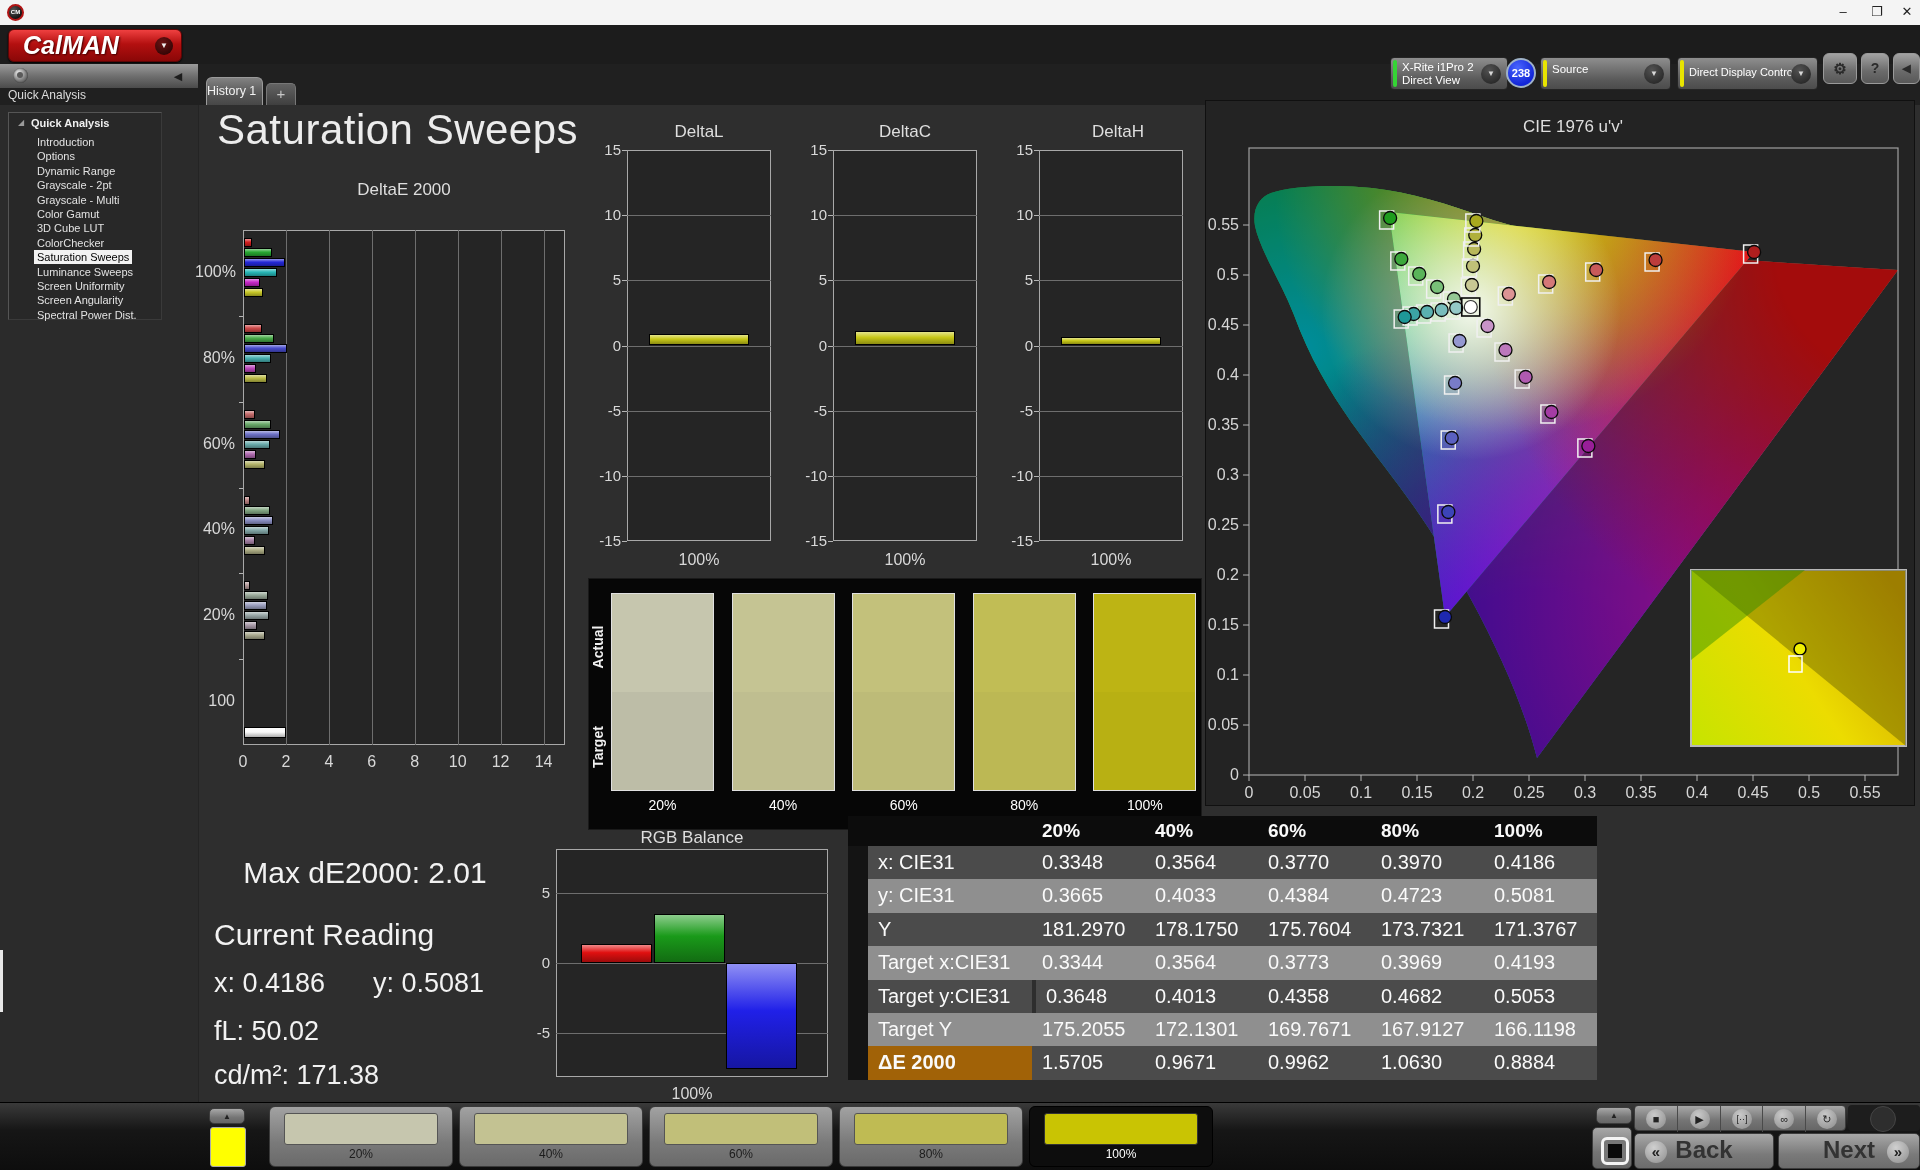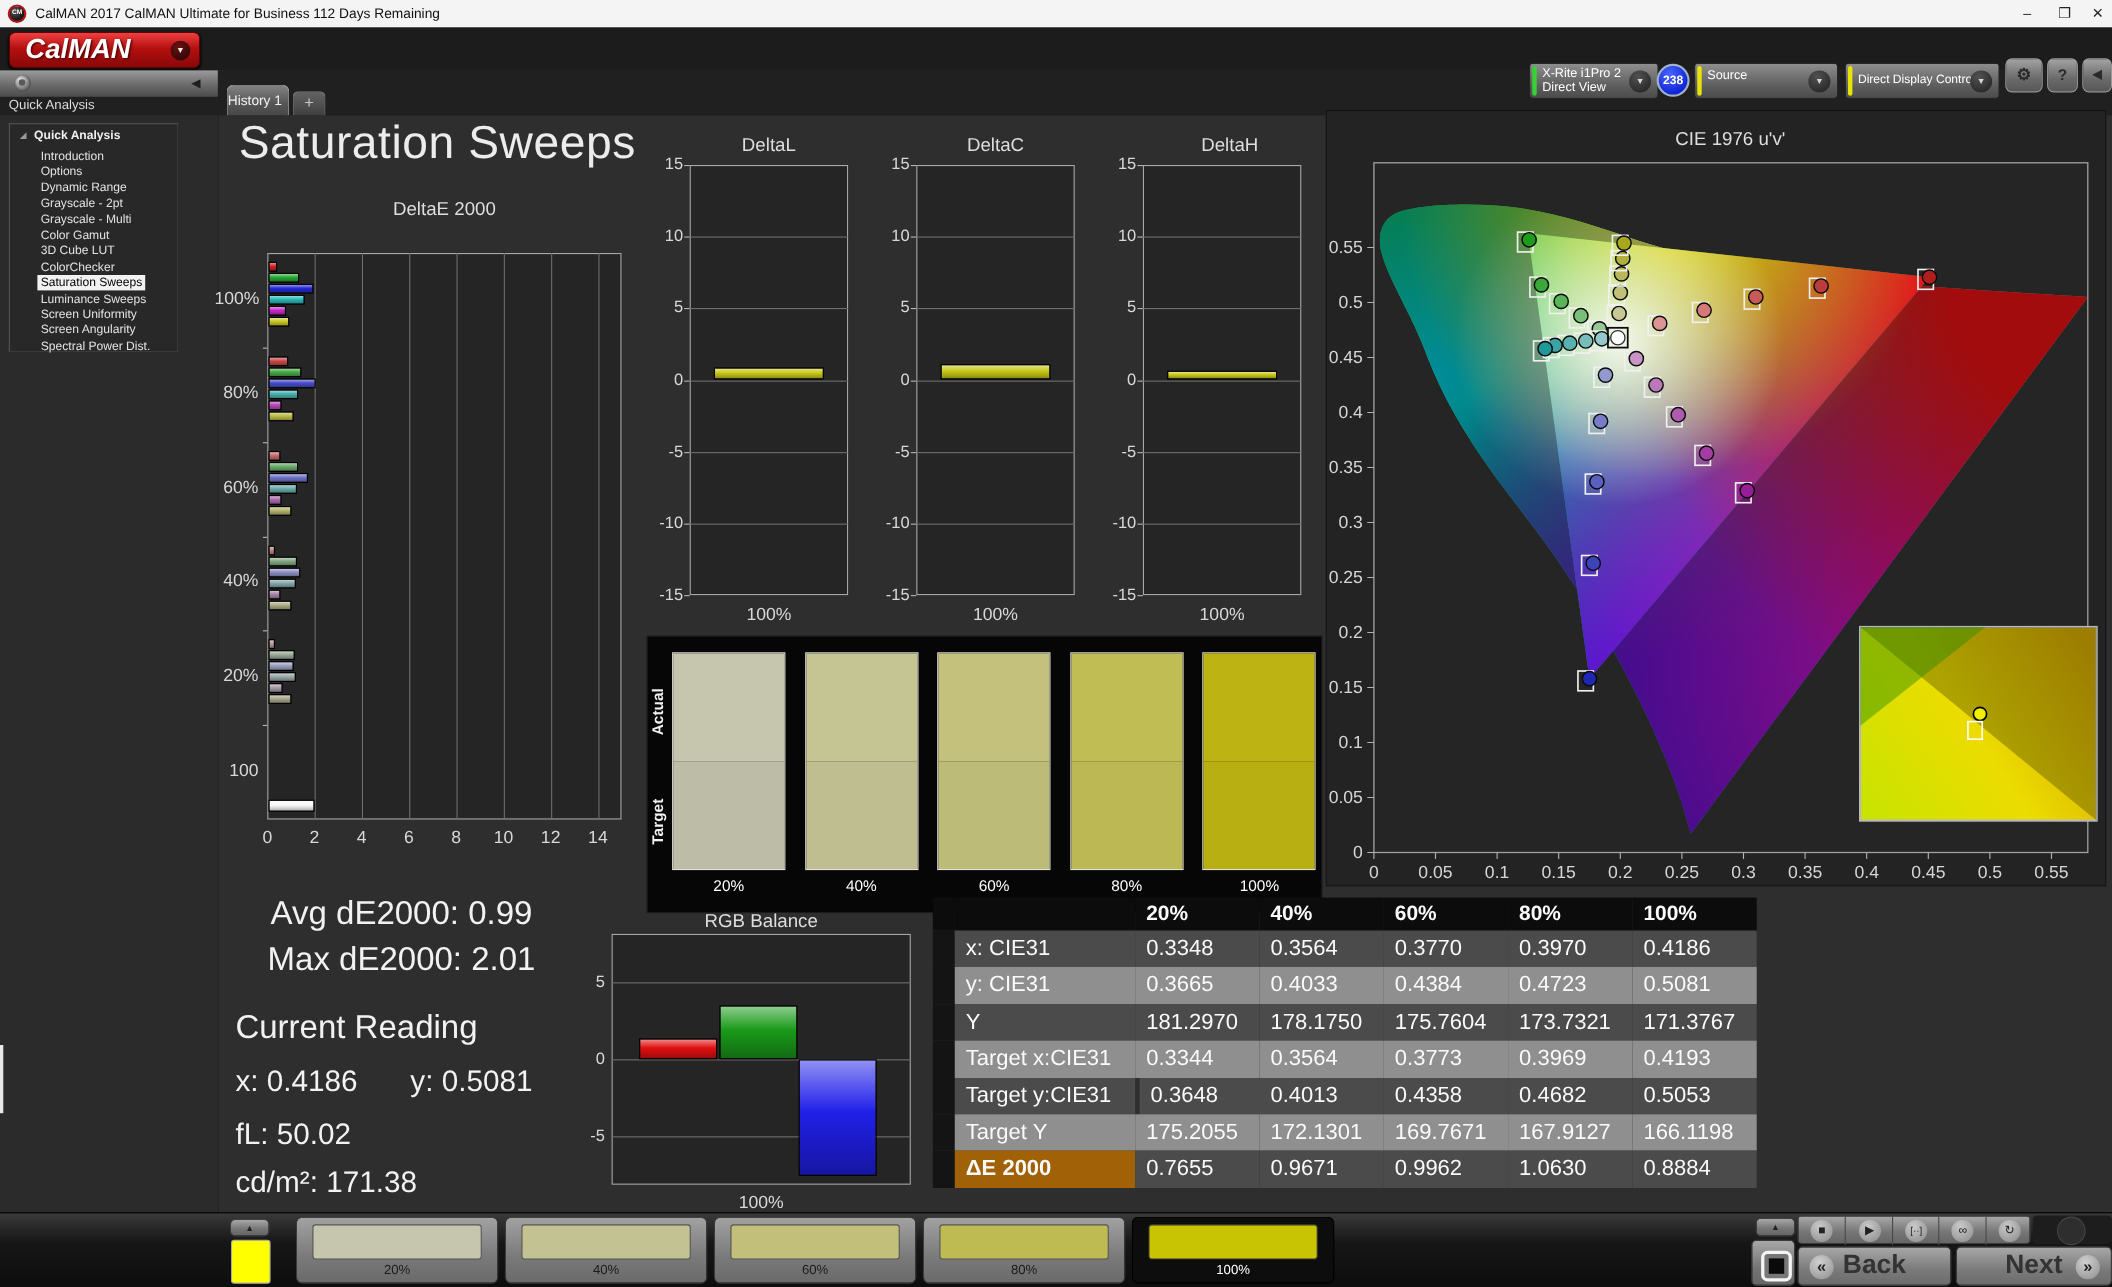--- a/index.html
+++ b/index.html
@@ -116,21 +116,20 @@
      background:radial-gradient(circle at 40% 30%,#d0d0d0,#8e8e8e);
      color:#222;font-size:15px;font-weight:bold;line-height:21px;text-align:center;}
 </style>
 </head>
 <body>
 
 <div id="app">
 
   <div class="abs" id="titlebar">
     <div class="abs" id="app-icon">CM</div>
-    <div class="abs" id="title-text">CalMAN 2017 CalMAN Ultimate for Business 112 Days Remaining</div>
     <div class="abs winbtn" style="left:1826px;width:34px;">–</div>
     <div class="abs winbtn" style="left:1860px;width:34px;">❐</div>
     <div class="abs winbtn" style="left:1894px;width:26px;">✕</div>
   </div>
 
   <div class="abs" id="logorow">
     <div class="abs" id="logo-btn">
       <div class="abs" id="logo-text">CalMAN</div>
       <div class="abs" id="logo-drop">▼</div>
     </div>
@@ -550,21 +549,20 @@
       </g>
     <g>
       <rect x="486" y="470" width="215" height="176" fill="url(#insetG)" stroke="#b8b8b8" stroke-width="2"></rect>
       <path d="M 486 470 L 701 470 L 701 646 Z" fill="#4a4600" opacity="0.38"></path>
       <path d="M 486 470 L 600 470 L 486 560 Z" fill="#288c00" opacity="0.45"></path>
       <circle cx="595" cy="549" r="6" fill="#f0f000" stroke="#000" stroke-width="1.5"></circle>
       <rect x="584" y="556" width="13" height="16" fill="none" stroke="#fff" stroke-width="1.5"></rect>
     </g>
   </svg>
 
-  <div class="abs bigread" style="left:200px;top:814px;width:330px;text-align:center;">Avg dE2000: 0.99</div>
   <div class="abs bigread" style="left:200px;top:856px;width:330px;text-align:center;">Max dE2000: 2.01</div>
   <div class="abs bigread" style="left:214px;top:918px;">Current Reading</div>
   <div class="abs midread" style="left:214px;top:968px;">x: 0.4186</div>
   <div class="abs midread" style="left:373px;top:968px;">y: 0.5081</div>
   <div class="abs midread" style="left:214px;top:1016px;">fL: 50.02</div>
   <div class="abs midread" style="left:214px;top:1060px;">cd/m²: 171.38</div>
 
   <div class="abs chart" id="chart-rgb" style="left:540px;top:828px;width:300px;height:268px;">
     <div class="ctitle" style="left:16px;width:272px;top:0px;">RGB Balance</div>
   <div style="position: absolute; left: 16px; top: 21px; width: 272px; height: 228px; background: rgb(37, 37, 37); border: 1px solid rgb(168, 168, 168); box-sizing: border-box;"></div>
@@ -625,21 +623,21 @@
       <div style="position: absolute; left: 636px; top: 163.6px; width: 113px; height: 33.4px; background: rgb(75, 75, 75); line-height: 33px; padding-left: 10px; box-sizing: border-box; white-space: nowrap; font-size: 20px;">0.5053</div>
       <div style="position: absolute; left: 0px; top: 197px; width: 20px; height: 33.4px; background: rgb(20, 20, 20); line-height: 33px; padding-left: 0px; box-sizing: border-box; white-space: nowrap; font-size: 20px;"></div>
       <div style="position: absolute; left: 20px; top: 197px; width: 164px; height: 33.4px; background: rgb(143, 143, 143); line-height: 33px; padding-left: 10px; box-sizing: border-box; white-space: nowrap; font-size: 20px;">Target Y</div>
       <div style="position: absolute; left: 184px; top: 197px; width: 113px; height: 33.4px; background: rgb(143, 143, 143); line-height: 33px; padding-left: 10px; box-sizing: border-box; white-space: nowrap; font-size: 20px;">175.2055</div>
       <div style="position: absolute; left: 297px; top: 197px; width: 113px; height: 33.4px; background: rgb(143, 143, 143); line-height: 33px; padding-left: 10px; box-sizing: border-box; white-space: nowrap; font-size: 20px;">172.1301</div>
       <div style="position: absolute; left: 410px; top: 197px; width: 113px; height: 33.4px; background: rgb(143, 143, 143); line-height: 33px; padding-left: 10px; box-sizing: border-box; white-space: nowrap; font-size: 20px;">169.7671</div>
       <div style="position: absolute; left: 523px; top: 197px; width: 113px; height: 33.4px; background: rgb(143, 143, 143); line-height: 33px; padding-left: 10px; box-sizing: border-box; white-space: nowrap; font-size: 20px;">167.9127</div>
       <div style="position: absolute; left: 636px; top: 197px; width: 113px; height: 33.4px; background: rgb(143, 143, 143); line-height: 33px; padding-left: 10px; box-sizing: border-box; white-space: nowrap; font-size: 20px;">166.1198</div>
       <div style="position: absolute; left: 0px; top: 230.4px; width: 20px; height: 33.4px; background: rgb(20, 20, 20); line-height: 33px; padding-left: 0px; box-sizing: border-box; white-space: nowrap; font-size: 20px;"></div>
       <div style="position: absolute; left: 20px; top: 230.4px; width: 164px; height: 33.4px; background: #a16207; line-height: 33px; padding-left: 10px; box-sizing: border-box; white-space: nowrap; font-size: 20px; font-weight: bold;">ΔE 2000</div>
-      <div style="position: absolute; left: 184px; top: 230.4px; width: 113px; height: 33.4px; background: rgb(75, 75, 75); line-height: 33px; padding-left: 10px; box-sizing: border-box; white-space: nowrap; font-size: 20px;">0.7655</div>
+      <div style="position: absolute; left: 184px; top: 230.4px; width: 113px; height: 33.4px; background: rgb(75, 75, 75); line-height: 33px; padding-left: 10px; box-sizing: border-box; white-space: nowrap; font-size: 20px;">1.5705</div>
       <div style="position: absolute; left: 297px; top: 230.4px; width: 113px; height: 33.4px; background: rgb(75, 75, 75); line-height: 33px; padding-left: 10px; box-sizing: border-box; white-space: nowrap; font-size: 20px;">0.9671</div>
       <div style="position: absolute; left: 410px; top: 230.4px; width: 113px; height: 33.4px; background: rgb(75, 75, 75); line-height: 33px; padding-left: 10px; box-sizing: border-box; white-space: nowrap; font-size: 20px;">0.9962</div>
       <div style="position: absolute; left: 523px; top: 230.4px; width: 113px; height: 33.4px; background: rgb(75, 75, 75); line-height: 33px; padding-left: 10px; box-sizing: border-box; white-space: nowrap; font-size: 20px;">1.0630</div>
       <div style="position: absolute; left: 636px; top: 230.4px; width: 113px; height: 33.4px; background: rgb(75, 75, 75); line-height: 33px; padding-left: 10px; box-sizing: border-box; white-space: nowrap; font-size: 20px;">0.8884</div>
     </div>
 
   <div class="abs" id="bottombar">
     <div class="abs silver" style="left:209px;top:5px;width:36px;height:16px;text-align:center;font-size:8px;line-height:15px;color:#222;"><span>▲</span></div>
     <div class="abs" style="left:210px;top:24px;width:34px;height:38px;background:#ffff00;border:1px solid #aaa;border-radius:3px;"></div>
     <div id="patterns">

